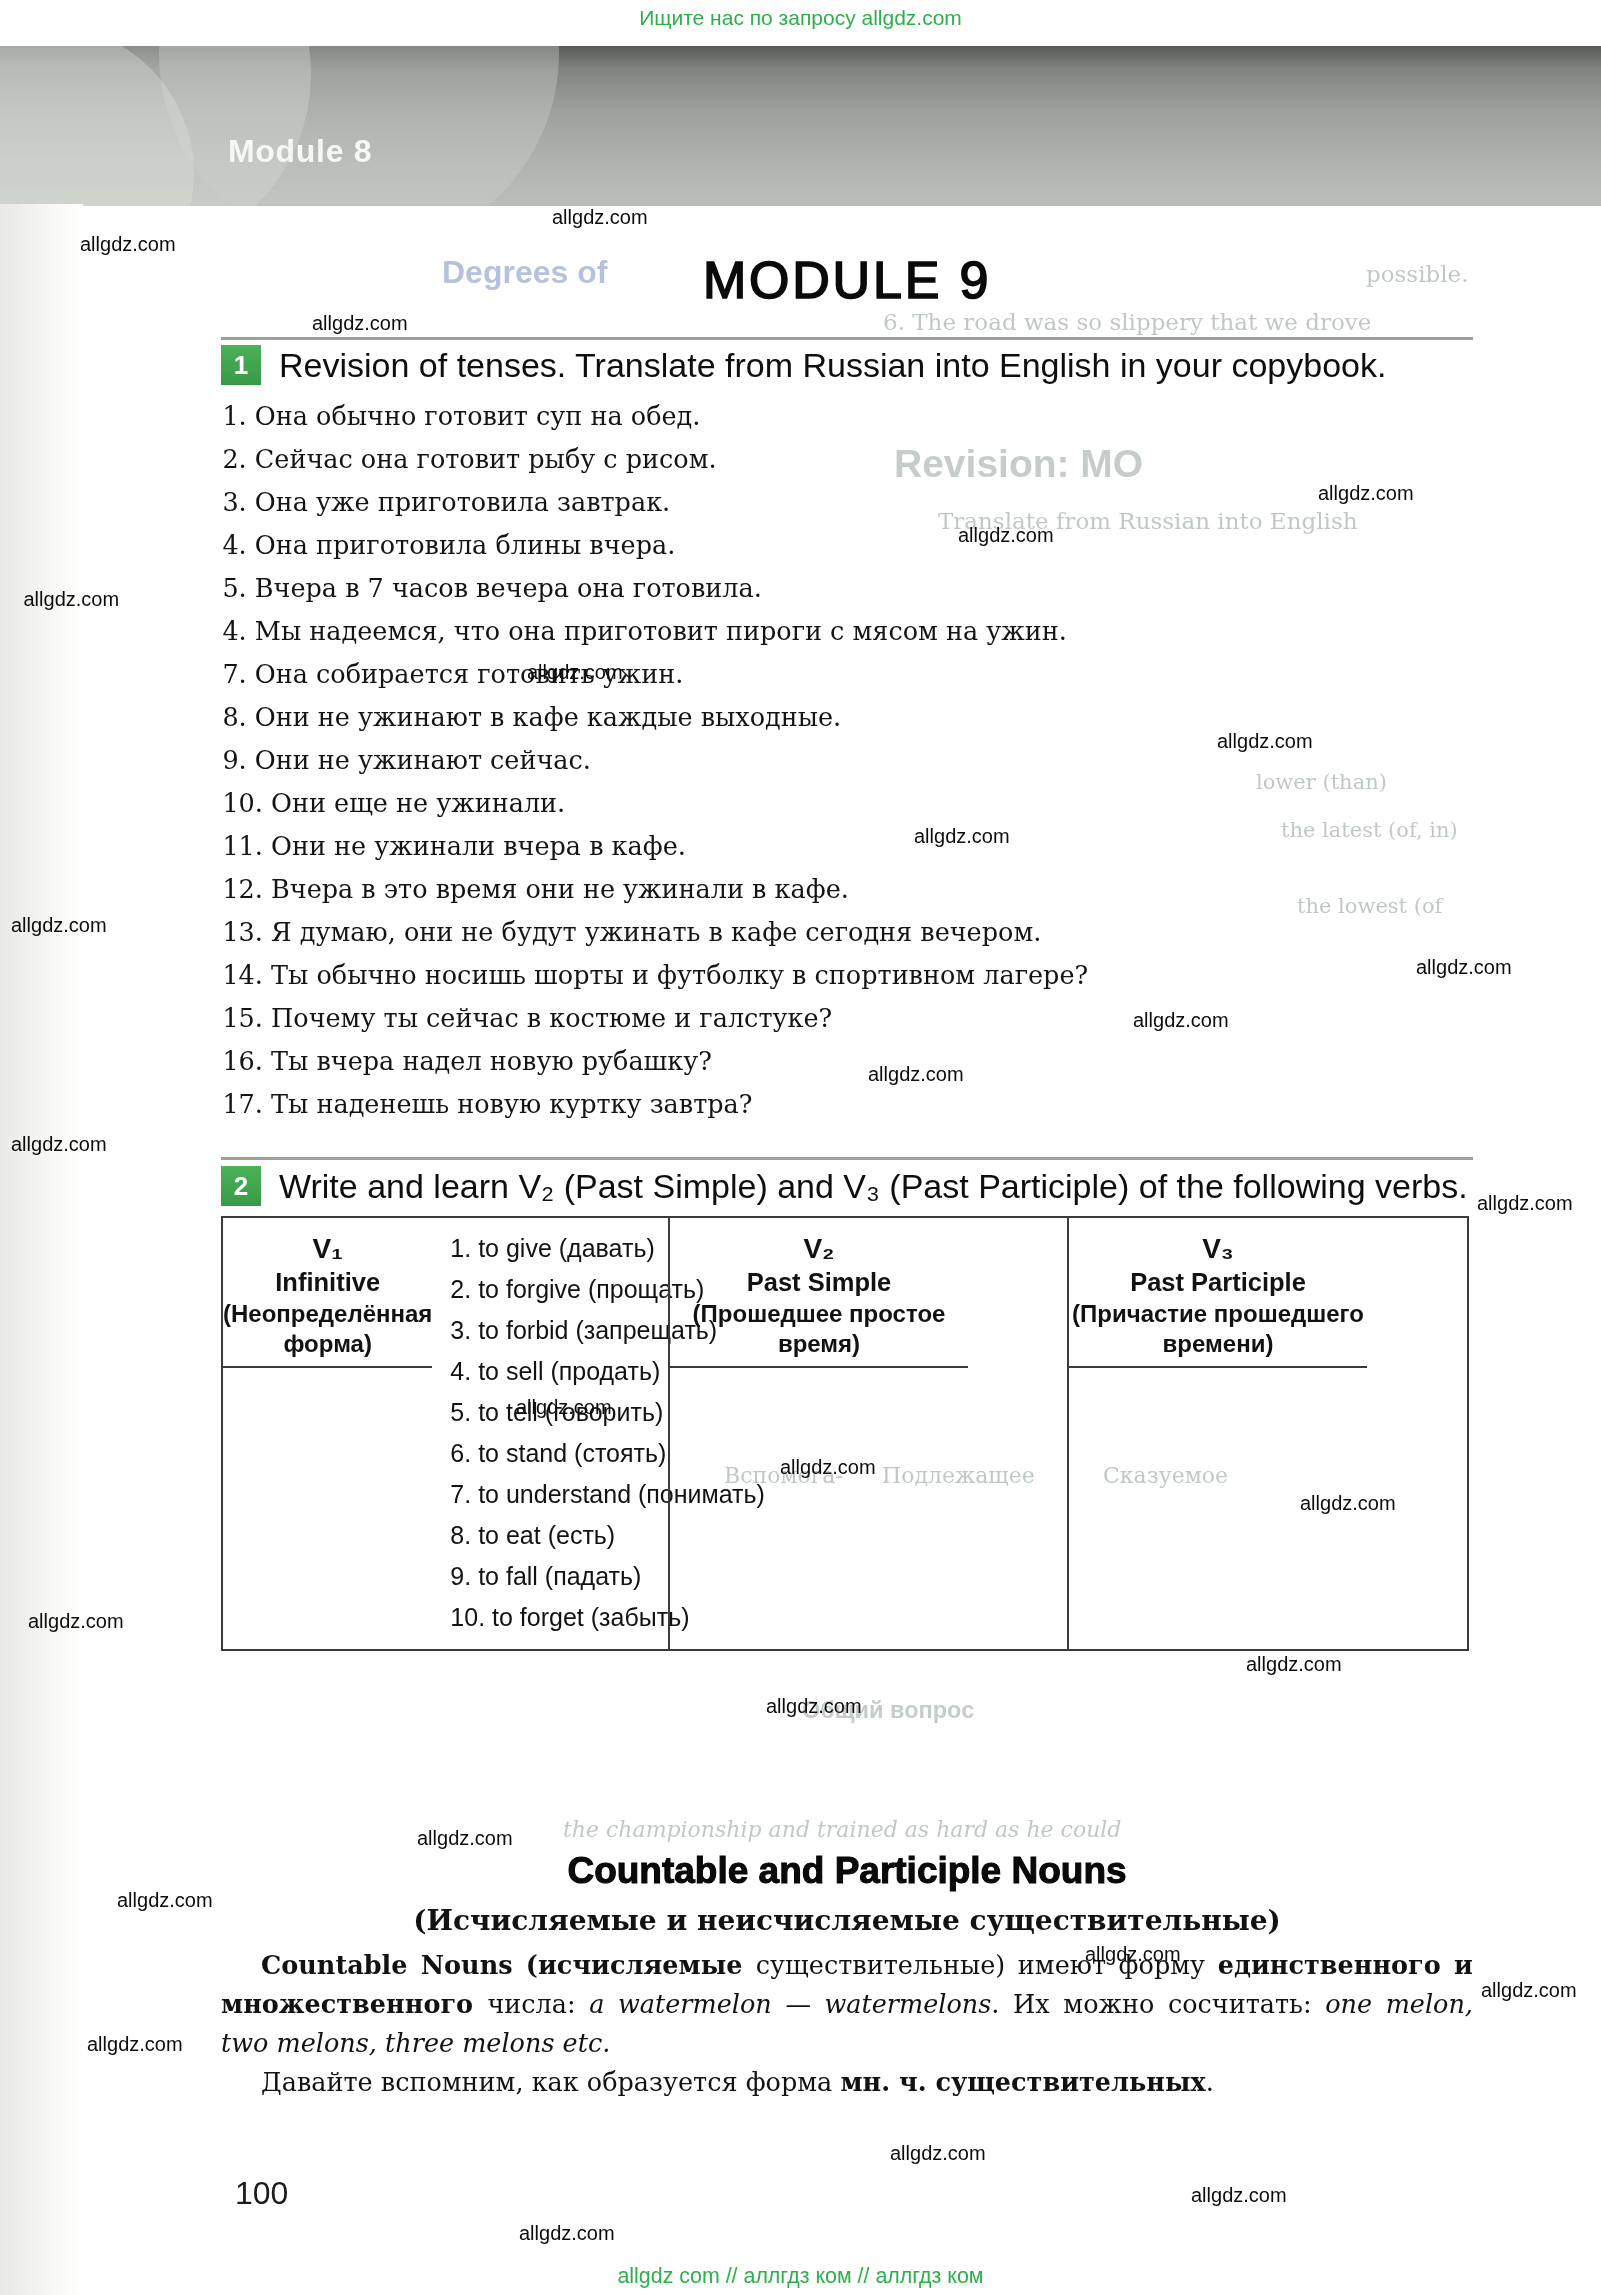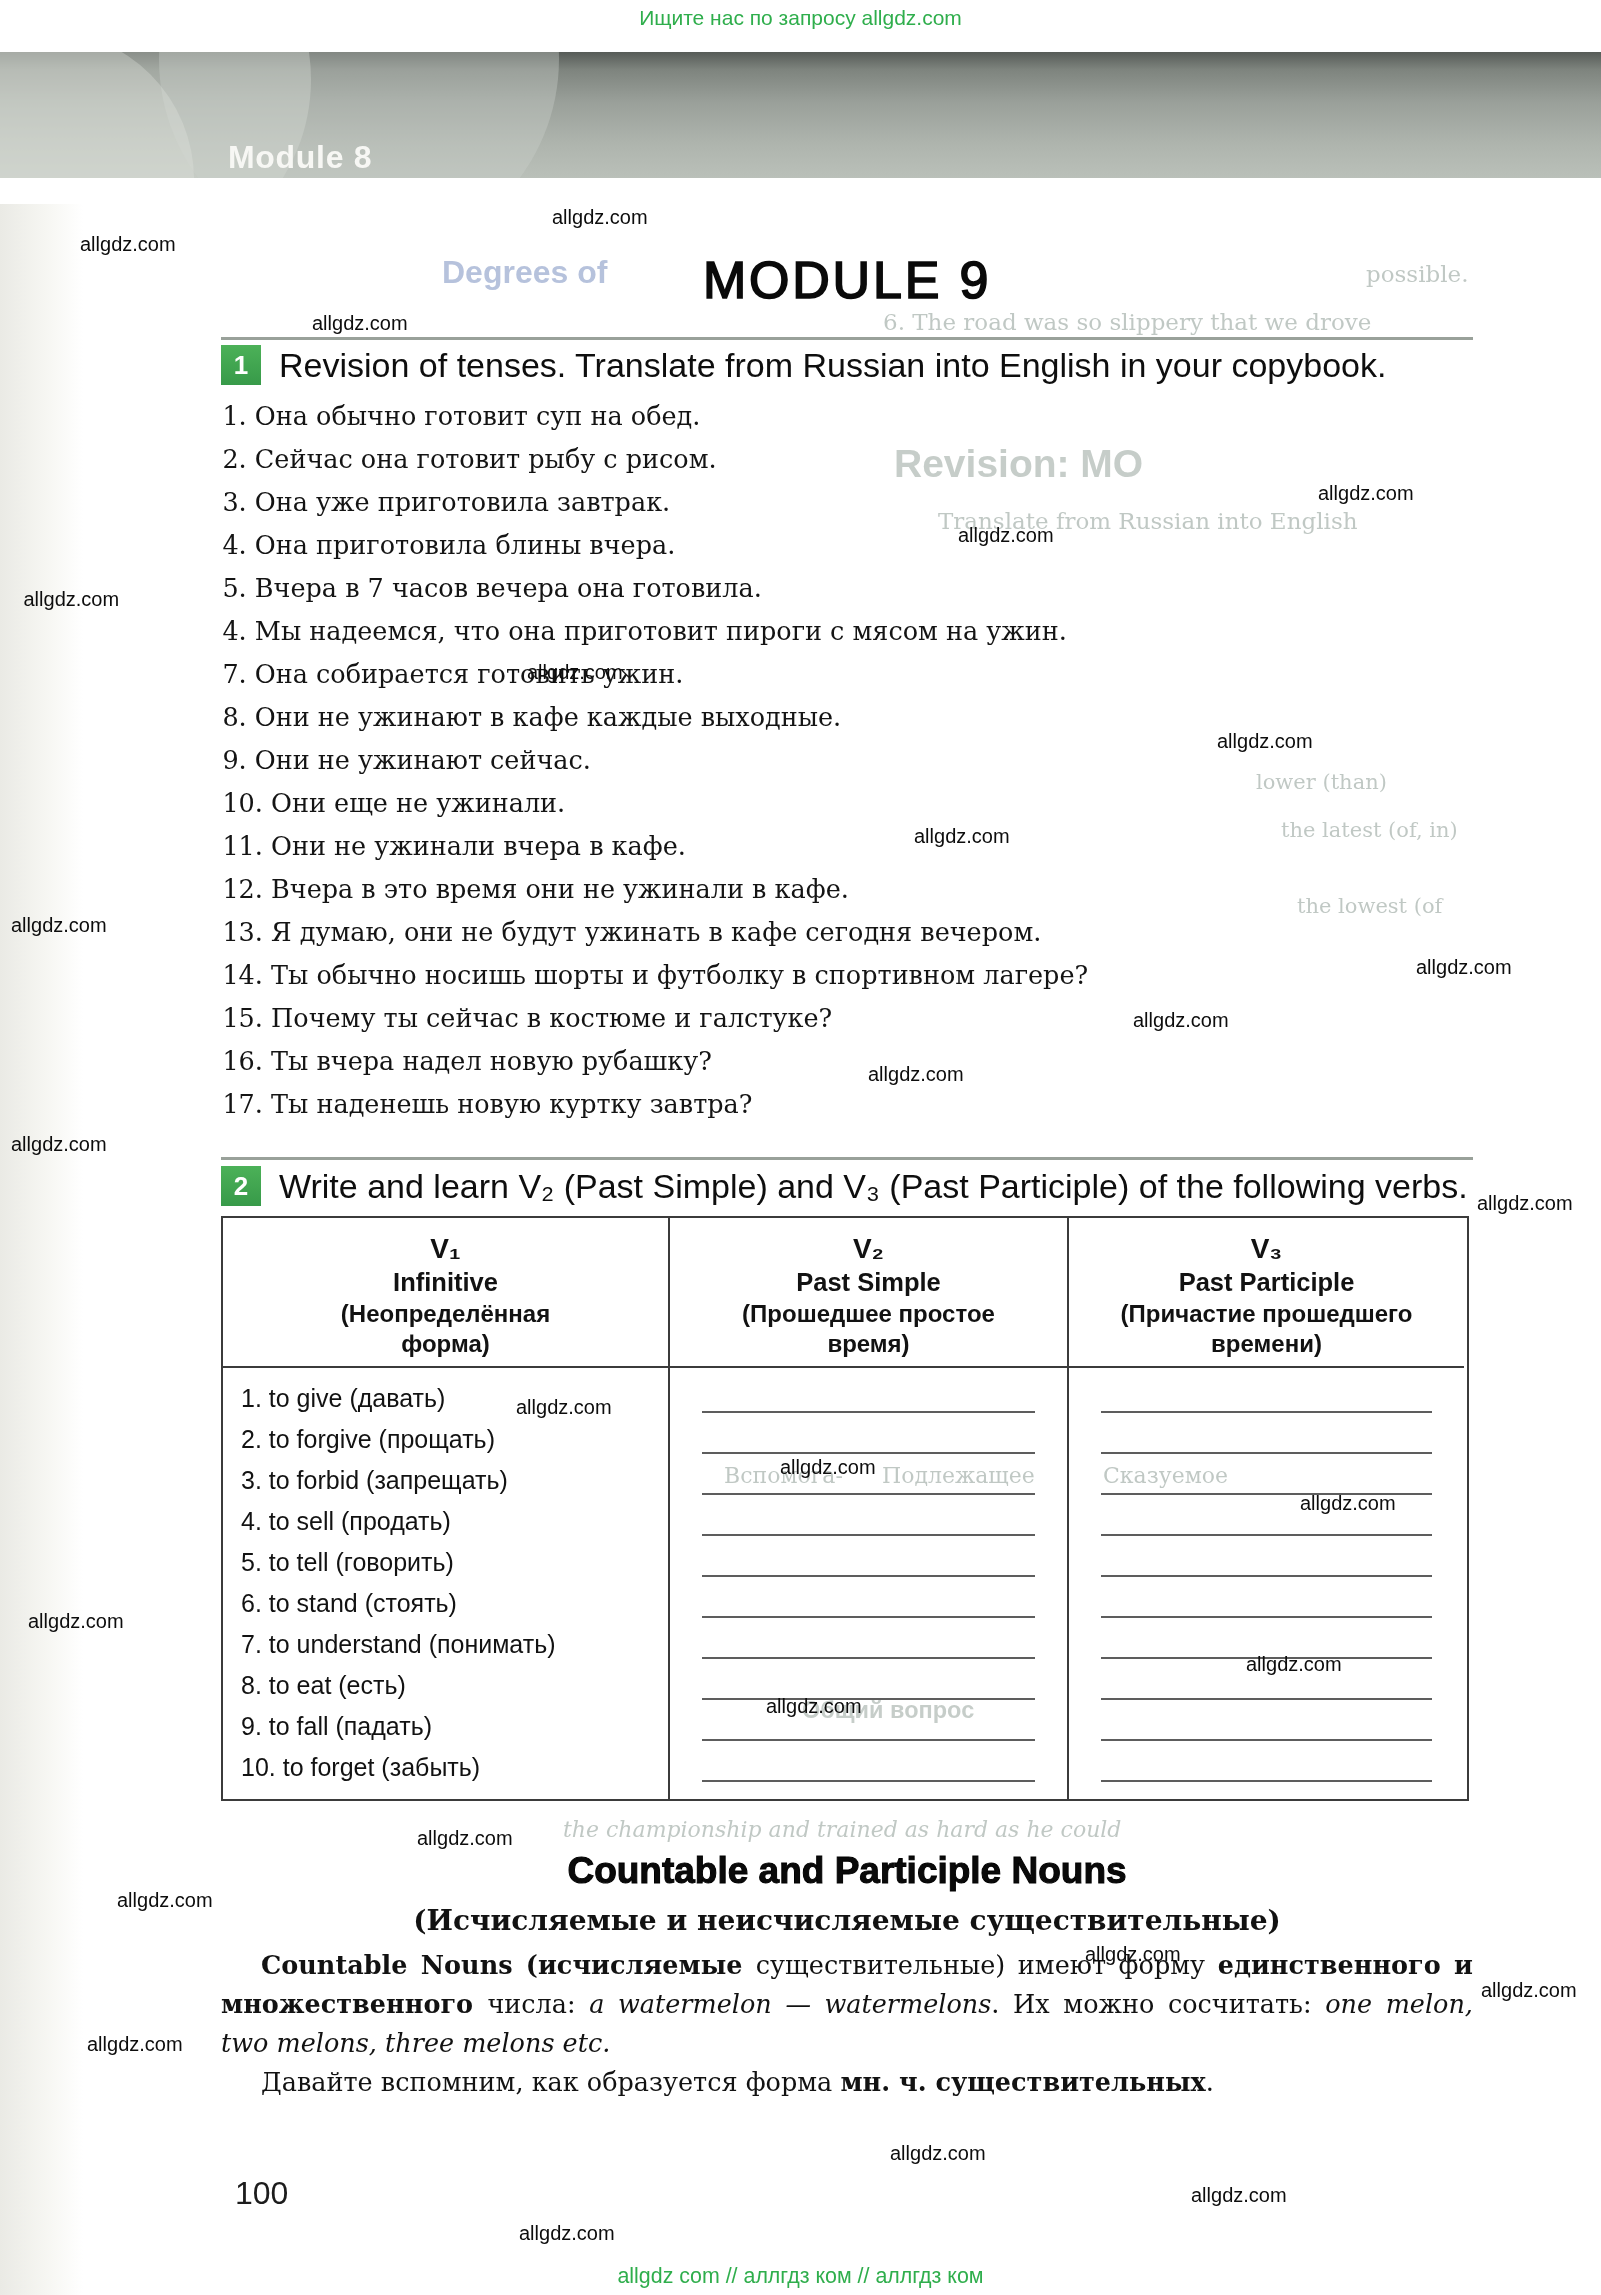--- a/index.html
+++ b/index.html
@@ -19,21 +19,21 @@
   #content-layer{z-index:2;}
   #wm-layer{z-index:3;}
 
   
   .top-banner{position:absolute;top:5.5px;left:0;width:100%;text-align:center;
     font-size:21px;color:var(--banner-green);}
   .bottom-banner{position:absolute;top:2264px;left:0;width:100%;text-align:center;
     font-size:21.4px;color:var(--banner-green);}
 
   
-  .header-band{position:absolute;top:52px;left:0;width:100%;height:126px;overflow:hidden;
+  .header-band{position:absolute;top:46px;left:0;width:100%;height:160px;overflow:hidden;
     background:linear-gradient(180deg,#565b57 0%,#7e847e 14%,#9aa09a 40%,#aeb4ad 72%,#bac0b9 100%);}
   .band-circle{position:absolute;border-radius:50%;}
   .bc1{left:-62px;top:-159px;width:373px;height:373px;background:rgba(218,222,216,0.40);}
   .bc2{left:159px;top:-193px;width:400px;height:400px;background:rgba(203,208,202,0.38);}
   .bc3{left:-103px;top:-21px;width:297px;height:297px;background:rgba(228,231,225,0.32);}
   .module8-label{position:absolute;left:228px;top:87px;font-size:32px;font-weight:700;
     color:#f7f7f4;letter-spacing:0.7px;}
 
   .left-crease{position:absolute;left:0;top:204px;width:83px;height:2091px;
     background:linear-gradient(90deg,#eaeae5 0%,#f6f6f2 55%,#ffffff 100%);}
@@ -52,21 +52,21 @@
     color:#fff;font-size:26px;font-weight:700;display:flex;align-items:center;justify-content:center;}
   .ex-title{font-size:34px;font-weight:400;color:#0e0e0e;}
 
   #sentence-list{position:absolute;top:395px;left:1.4px;width:100%;
     font-family:"DejaVu Serif",serif;font-size:25.5px;color:#141414;}
   .sentence{line-height:43px;white-space:nowrap;}
 
   
   #verbs-table{position:absolute;top:1216px;left:0;width:1248px;display:flex;
     border:2.1px solid #3b3b3b;background:transparent;}
-  .tbl-col{display:flex;flex-direction:column;}
+  .tbl-col{display:flex;flex-direction:row;}
   .tbl-col + .tbl-col{border-left:2.1px solid #3b3b3b;}
   #col-v1{width:445px;} #col-v2{width:399px;} #col-v3{width:397px;}
   .tbl-head{height:150px;border-bottom:2.1px solid #3b3b3b;text-align:center;
     padding-top:14px;font-weight:700;}
   .hdr-sym{display:block;font-size:28px;line-height:34px;}
   .hdr-name{display:block;font-size:25.5px;line-height:33px;}
   .hdr-ru{display:block;font-size:24px;line-height:30px;max-width:298px;margin:0 auto;}
   .tbl-body{padding-top:9.7px;padding-bottom:11px;}
   .verb-row{line-height:41px;padding-left:18px;font-size:25px;white-space:nowrap;}
   .blank-row{height:41px;position:relative;}

